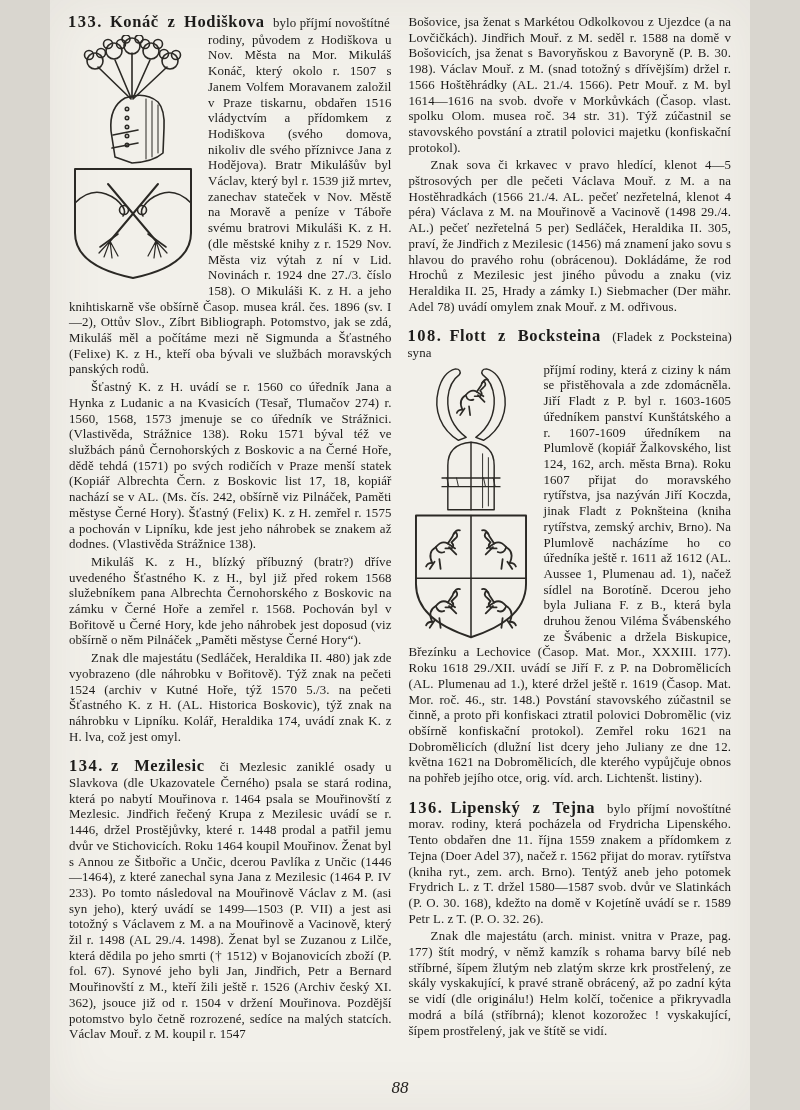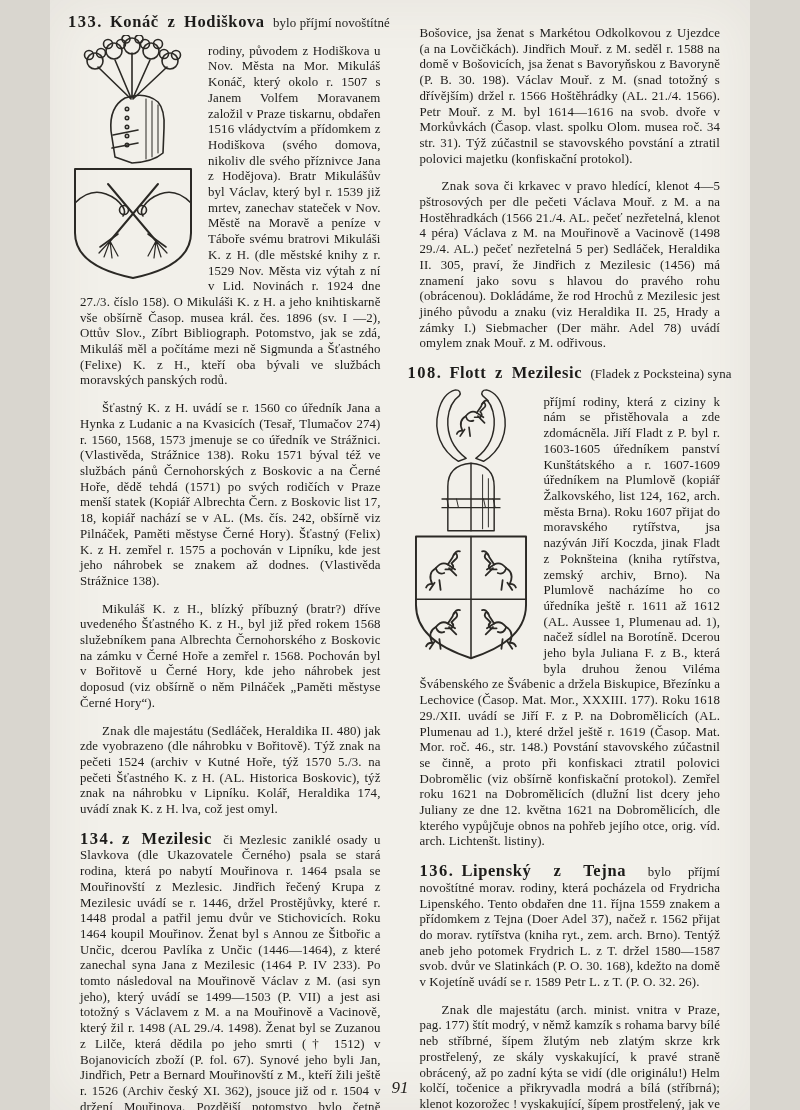--- a/index.html
+++ b/index.html
@@ -16,21 +16,21 @@
     box-shadow:inset 0 0 60px rgba(90,80,60,.08);
   }
   .cols{display:flex;gap:15px;}
   .col{
     width:382px;
     text-align:justify;
     font-size:12.9px;
     line-height:15.7px;
     letter-spacing:.1px;
   }
-  p{margin:12px;}
+  p{margin:1px;}
   .para + .para, .head-line + .para{margin-top:2px;}
   .ind{text-indent:22px;}
   .entry-gap{margin-top:13px;display:block;}
   .head-line{margin:0;}
   .e-num{
     font-weight:bold;font-size:16.5px;letter-spacing:1.5px;margin-right:7px;
   }
   .e-title{
     font-weight:bold;font-size:16.5px;letter-spacing:.6px;word-spacing:4px;margin-right:5px;
   }
@@ -117,21 +117,21 @@
     </div>
 
     <div class="col">
 
       <section>
         <p class="para">Bošovice, jsa ženat s Markétou Odkolkovou z Ujezdce (a na Lovčičkách). Jindřich Mouř. z M. seděl r. 1588 na domě v Bošovicích, jsa ženat s Bavoryňskou z Bavoryně (P. B. 30. 198). Václav Mouř. z M. (snad totožný s dřívějším) držel r. 1566 Hoštěhrádky (AL. 21./4. 1566). Petr Mouř. z M. byl 1614—1616 na svob. dvoře v Morkůvkách (Časop. vlast. spolku Olom. musea roč. 34 str. 31). Týž zúčastnil se stavovského povstání a ztratil polovici majetku (konfiskační protokol).</p>
         <p class="para ind"><b class="znak">Znak</b> <span>sova či krkavec v pravo hledící, klenot 4—5 pštrosových per dle pečeti Václava Mouř. z M. a na Hostěhradkách (1566 21./4. AL. pečeť nezřetelná, klenot 4 péra) Václava z M. na Mouřinově a Vacinově (1498 29./4. AL.) pečeť nezřetelná 5 per) Sedláček, Heraldika II. 305, praví, že Jindřich z Mezilesic (1456) má znamení jako sovu s hlavou do pravého rohu (obrácenou). Dokládáme, že rod Hrochů z Mezilesic jest jiného původu a znaku (viz Heraldika II. 25, Hrady a zámky I.) Siebmacher (Der mähr. Adel 78) uvádí omylem znak Mouř. z M. odřivous.</span></p>
       </section>
 
       <section class="entry-gap">
-        <p class="head-line"><span class="e-num">108.</span><span class="e-title">Flott z Mezilesic</span> <span>(Fladek z Pocksteina) syna</span></p>
+        <p class="head-line"><span class="e-num">108.</span><span class="e-title">Flott z Bocksteina</span> <span>(Fladek z Pocksteina) syna</span></p>
 
         <div class="arms">
           <svg width="126" height="278" viewBox="0 0 130 288">
             <defs>
               <g id="goat">
                 <path d="M7 28 Q3 19 10 15 Q15 9 20 12 L24 6 Q25 2 27 3 Q29 6 26 8 L23 11 Q26 14 23 16 L18 16"></path>
                 <path d="M25 4 Q27 0 30 1"></path>
                 <path d="M10 15 Q12 21 17 19"></path>
                 <path d="M20 12 L26 16 M21 15 L27 21"></path>
                 <path d="M9 27 L5 33 M13 25 L14 33"></path>
@@ -167,14 +167,14 @@
       </section>
 
       <section class="entry-gap">
         <p class="para"><span class="e-num">136.</span><span class="e-title">Lipenský z Tejna</span> <span>bylo příjmí novoštítné morav. rodiny, která pocházela od Frydricha Lipenského. Tento obdařen dne 11. října 1559 znakem a přídomkem z Tejna (Doer Adel 37), načež r. 1562 přijat do morav. rytířstva (kniha ryt., zem. arch. Brno). Tentýž aneb jeho potomek Frydrich L. z T. držel 1580—1587 svob. dvůr ve Slatinkách (P. O. 30. 168), kdežto na domě v Kojetíně uvádí se r. 1589 Petr L. z T. (P. O. 32. 26).</span></p>
         <p class="para ind"><b class="znak">Znak</b> <span>dle majestátu (arch. minist. vnitra v Praze, pag. 177) štít modrý, v němž kamzík s rohama barvy bílé neb stříbrné, šípem žlutým neb zlatým skrze krk prostřelený, ze skály vyskakující, k pravé straně obrácený, až po zadní kýta se vidí (dle originálu!) Helm kolčí, točenice a přikryvadla modrá a bílá (stříbrná); klenot kozorožec ! vyskakující, šípem prostřelený, jak ve štítě se vidí.</span></p>
       </section>
 
     </div>
   </div>
 
-  <div class="footer">91</div>
+  <div class="footer">88</div>
 </div>
 
 </body></html>

